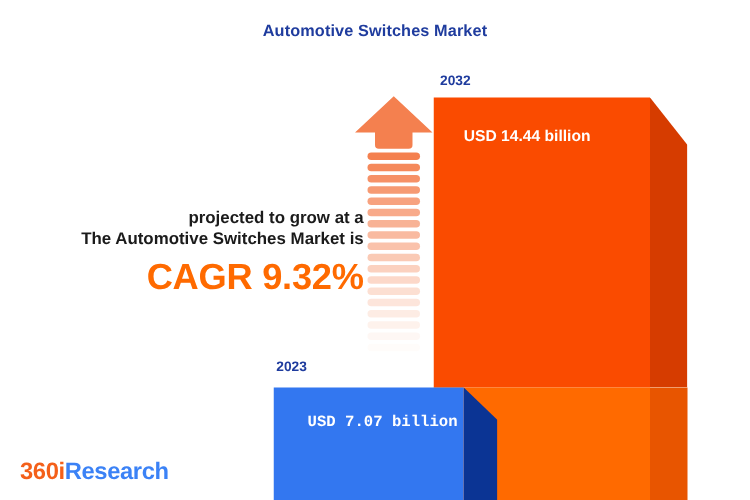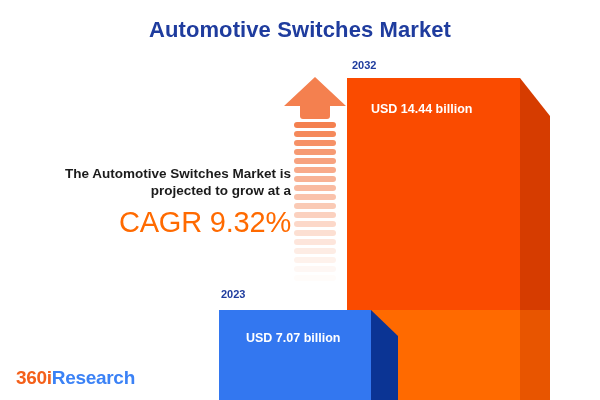--- a/index.html
+++ b/index.html
@@ -21,21 +21,21 @@
     overflow: hidden;
   }
 
   
   .chart-title {
     position: absolute;
     top: 17px;
     left: 0;
     width: 600px;
     text-align: center;
-    font-size: 22px;
+    font-size: 13px;
     font-weight: bold;
     color: #1f3c9e;
     letter-spacing: 0.1px;
   }
 
   
   .caption-block {
     position: absolute;
     left: 16px;
     top: 165px;
@@ -44,21 +44,21 @@
   }
   .caption-line {
     font-size: 13.5px;
     font-weight: bold;
     color: #1b1b1b;
     line-height: 17px;
   }
   .cagr-line {
     margin-top: 7px;
     font-size: 29px;
-    font-weight: normal;
+    font-weight: bold;
     color: #ff6a00;
     letter-spacing: -0.2px;
     line-height: 32px;
   }
 
   
   .logo {
     position: absolute;
     left: 16px;
     top: 367px;
@@ -181,22 +181,22 @@
   }
 </style>
 </head>
 <body>
 
 <div id="infographic">
 
   <div class="chart-title">Automotive Switches Market</div>
 
   <div class="caption-block">
+    <div class="caption-line">projected to grow at a</div>
     <div class="caption-line">The Automotive Switches Market is</div>
-    <div class="caption-line">projected to grow at a</div>
     <div class="cagr-line">CAGR 9.32%</div>
   </div>
 
   <div class="logo">
     <span class="logo-orange">360i</span><span class="logo-blue">Research</span>
   </div>
 
   <div class="arrow-wrap">
     <svg class="arrow-head" viewBox="0 0 64 44">
       <path d="M32 1 L63 30 L47 30 L47 40 Q47 43 44 43 L20 43 Q17 43 17 40 L17 30 L1 30 Z" fill="#f4804f"></path>
@@ -234,16 +234,16 @@
     <div id="bar-2032-top"></div>
     <div id="bar-2032-bottom"></div>
     <div class="bar-label" style="left:24px; top:24px;">USD 14.44 billion</div>
   </div>
 
   <div class="year-label" style="left:221px; top:288px;">2023</div>
 
   <div class="bar" id="bar-2024">
     <div id="bar-2024-side"></div>
     <div id="bar-2024-face"></div>
-    <div class="bar-label" style="left:27px; top:21px;">USD 7.07 billion</div>
+    <div class="bar-label" style="left:27px; top:21px;font-family:Liberation Mono, monospace;">USD 7.07 billion</div>
   </div>
 
 </div>
 
 </body></html>

